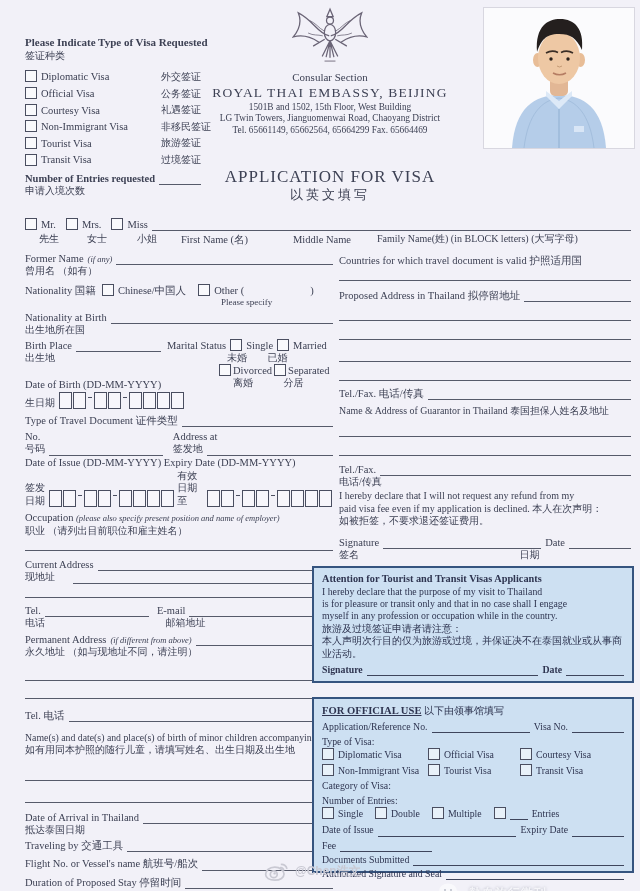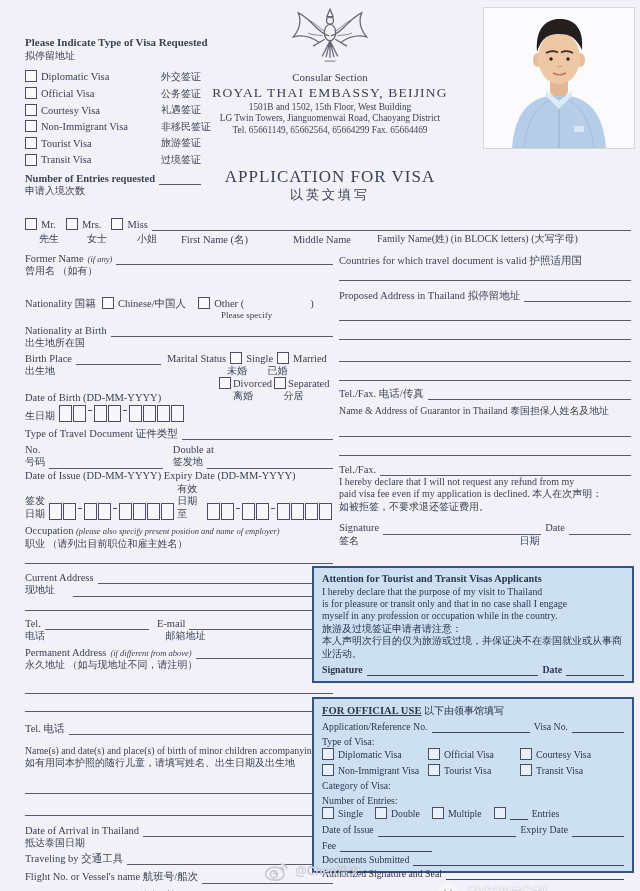--- a/index.html
+++ b/index.html
@@ -27,21 +27,21 @@
   .wm{font-family:"Liberation Sans",sans-serif;font-weight:bold;display:flex;align-items:center;gap:5px;}
   .u{text-decoration:underline;}
 </style>
 </head>
 <body>
 
 <div class="page">
 
   <div class="abs" style="left:25px;top:36px;width:262px">
     <div class="b" style="font-size:11px">Please Indicate Type of Visa Requested</div>
-    <div class="zh">拟停留地址</div>
+    <div class="zh">签证种类</div>
     <div style="margin-top:8px">
       <div class="frow" style="margin-bottom:3.5px">
         <span class="cb"></span>
         <span style="width:116px">Diplomatic Visa</span>
         <span class="zh">外交签证</span>
       </div>
       <div class="frow" style="margin-bottom:3.5px">
         <span class="cb"></span>
         <span style="width:116px">Official Visa</span>
         <span class="zh">公务签证</span>
@@ -144,21 +144,21 @@
 
   <div class="abs" style="left:25px;top:252px;width:606px;display:flex">
 
     <div class="col-left">
 
       <div class="frow">
         <span>Former Name</span>
         <span class="i sm" style="margin-bottom:1px">(if any)</span>
         <span class="ul grow"></span>
       </div>
-      <div class="zh" style="margin-bottom:19px">曾用名 （如有）</div>
+      <div class="zh" style="margin-bottom:6px">曾用名 （如有）</div>
 
       <div class="frow">
         <span>Nationality 国籍</span>
         <span class="cb" style="margin-left:2px"></span>
         <span>Chinese/中国人</span>
         <span class="cb" style="margin-left:8px"></span>
         <span>Other (</span>
         <span style="width:58px"></span>
         <span>)</span>
       </div>
@@ -227,21 +227,21 @@
 
       <div style="display:flex;margin-bottom:0">
         <div style="width:48%">
           <div>No.</div>
           <div class="frow">
               <span class="zh">号码</span>
               <span class="ul grow" style="margin-right:10px"></span>
             </div>
         </div>
         <div style="width:52%">
-          <div>Double at</div>
+          <div>Address at</div>
           <div class="frow">
               <span class="zh">签发地</span>
               <span class="ul grow"></span>
             </div>
         </div>
       </div>
 
       <div class="row">Date of Issue (DD-MM-YYYY)  Expiry Date  (DD-MM-YYYY)</div>
       <div class="frow" style="margin-bottom:4px;gap:2px">
         <span class="zh">签发日期</span>
@@ -363,20 +363,21 @@
       </div>
 
       <div style="font-size:9.9px">Name &amp; Address of Guarantor in Thailand 泰国担保人姓名及地址</div>
       <div class="ful" style="margin-top:5px"></div>
       <div class="ful" style="margin-top:5px;margin-bottom:7px"></div>
 
       <div class="frow">
         <span>Tel./Fax.</span>
         <span class="ul grow"></span>
       </div>
+      <div class="zh" style="margin-bottom:2px">电话/传真</div>
 
       <div style="font-size:10px">I hereby declare that I will not request any refund from my</div>
       <div style="font-size:10px">paid visa fee even if my application is declined.  本人在次声明：</div>
       <div class="zh" style="margin-bottom:8px">如被拒签，不要求退还签证费用。</div>
 
       <div class="frow">
         <span>Signature</span>
         <span class="ul grow"></span>
         <span>Date</span>
         <span class="ul" style="width:62px"></span>

